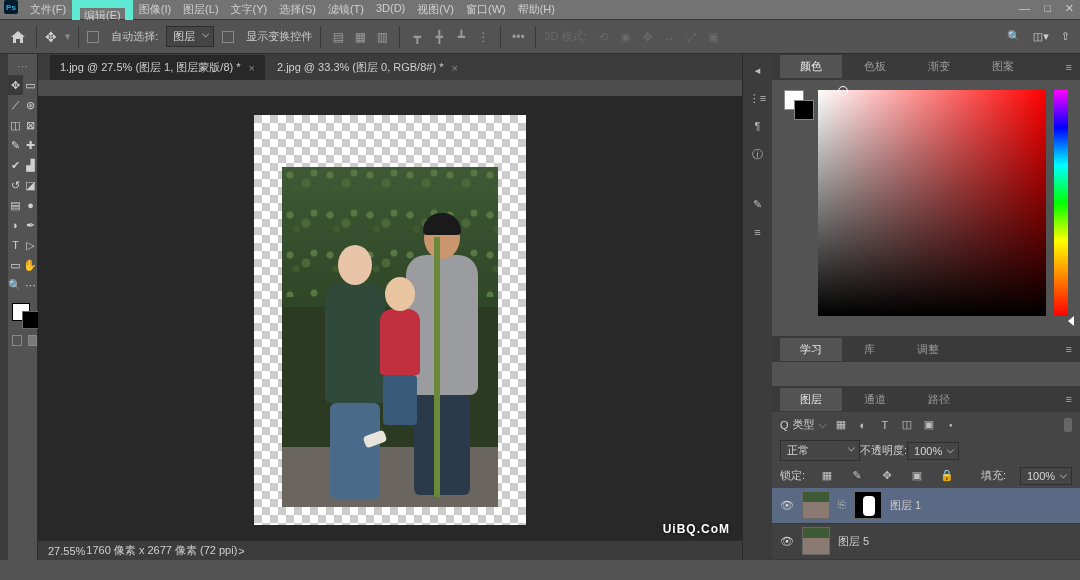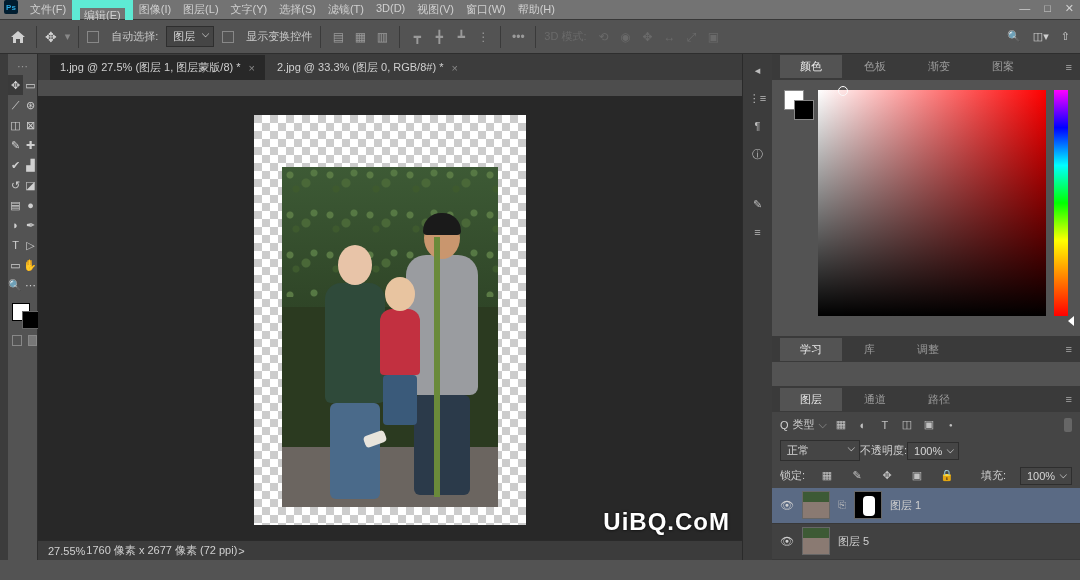--- a/index.html
+++ b/index.html
@@ -87,21 +87,21 @@
 .layer-lock{height:24px;display:flex;align-items:center;padding:0 8px;gap:14px;color:#bcbcbc}
 .layers-list{flex:1;background:#414141;overflow:auto}
 .layer-row{height:36px;display:flex;align-items:center;padding:0 8px;gap:8px;border-bottom:1px solid #383838}
 .layer-row.selected{background:#5a6a84}
 .eye{width:14px;text-align:center}
 .thumb{width:28px;height:28px;border:1px solid #666;background:#888;position:relative}
 .thumb.photo-t{background:linear-gradient(#3d5a35 40%,#8a7a72 40%)}
 .thumb.mask{background:#000}
 .thumb.mask::after{content:"";position:absolute;left:8px;top:4px;width:12px;height:20px;background:#fff;border-radius:4px}
 .link{color:#bcbcbc;font-size:10px}
-.watermark{position:absolute;right:12px;bottom:24px;color:#fff;font-size:24px;font-weight:bold;letter-spacing:1px;text-shadow:0 0 3px #000}
+.watermark{position:absolute;right:12px;bottom:24px;color:#fff;font-size:12px;font-weight:bold;letter-spacing:1px;text-shadow:0 0 3px #000}
 </style>
 </head>
 <body>
 
 <div class="menubar">
   <div class="ps-logo">Ps</div>
   <div id="menu-items" style="display: flex;">
       <span class="menu-item">文件(F)</span>
       <span class="menu-item highlighted">编辑(E)</span>
       <span class="menu-item">图像(I)</span>

